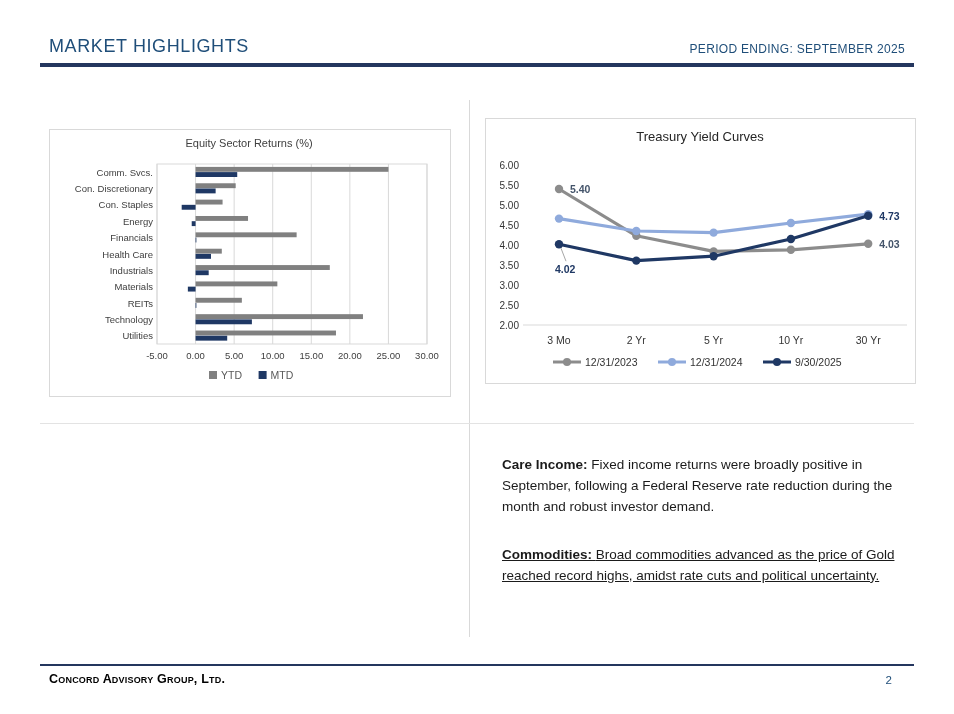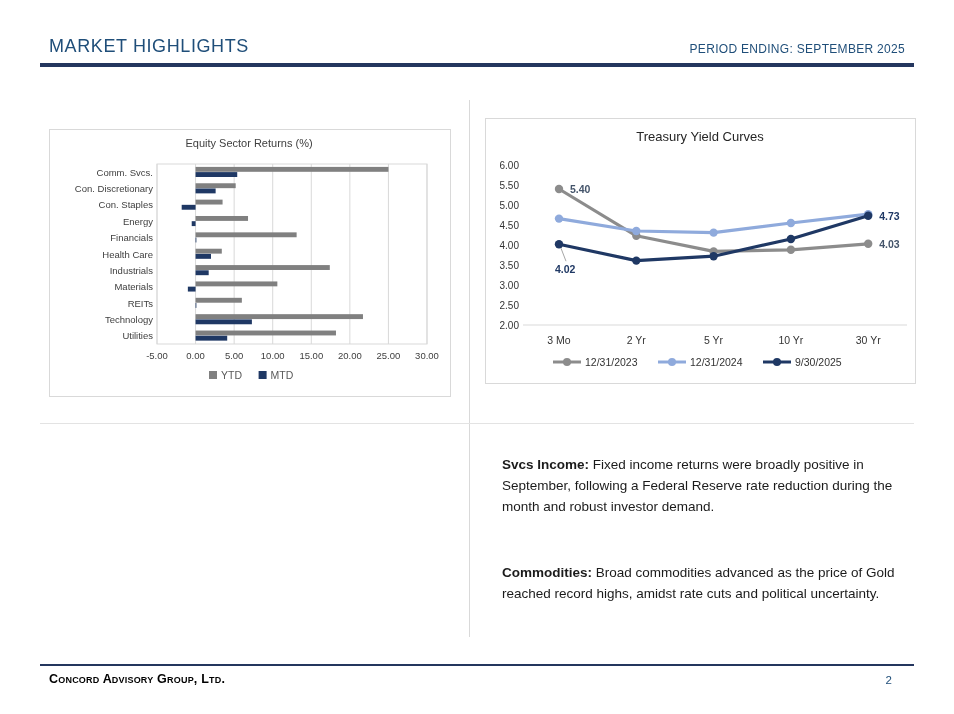--- a/index.html
+++ b/index.html
@@ -18,21 +18,21 @@
   svg text{font-family:"Liberation Sans",sans-serif;}
   
   .div-v{position:absolute;left:469px;top:100px;width:1px;height:537px;background:#D9D9D9;}
   .div-h{position:absolute;left:40px;top:423px;width:874px;height:1px;background:#E3E3E3;}
   
   .sect{position:absolute;font-size:13.5px;line-height:21px;color:#1b1b1b;}
   .sect b{font-weight:700;}
   .sect.us{left:40px;top:430px;width:398px;}
   .sect.nonus{left:40px;top:556px;width:398px;}
   .sect.fi{left:502px;top:440px;width:405px;}
-  .sect.cm{left:502px;top:548px;width:405px;}
+  .sect.cm{left:502px;top:530px;width:405px;text-decoration:underline;}
   
   .rule-bot{position:absolute;left:40px;top:664px;width:874px;height:2px;background:#24365E;}
   .ftr-co{position:absolute;left:49px;top:672px;font-size:12.5px;font-weight:700;
           font-variant:small-caps;color:#000000;letter-spacing:.2px;}
   .ftr-pg{position:absolute;right:62px;top:674px;font-size:11.5px;color:#1F4E79;}
 </style>
 </head>
 <body>
 
 <div class="page">
@@ -152,21 +152,21 @@
         <circle cx="291" cy="243" r="4" fill="#1F3864"></circle>
         <text x="309" y="247" font-size="10.5" fill="#333333">9/30/2025</text>
       </svg>
   </div>
 
   <div class="div-v"></div>
   <div class="div-h"></div>
 
 
 
-  <p class="sect fi"><b>Svcs Income:</b> <span>Fixed income returns were broadly positive in September, following a Federal Reserve rate reduction during the month and robust investor demand.</span></p>
+  <p class="sect fi"><b>Care Income:</b> <span>Fixed income returns were broadly positive in September, following a Federal Reserve rate reduction during the month and robust investor demand.</span></p>
 
   <p class="sect cm"><b>Commodities:</b> <span>Broad commodities advanced as the price of Gold reached record highs, amidst rate cuts and political uncertainty.</span></p>
 
   <div class="rule-bot"></div>
   <div class="ftr-co">Concord Advisory Group, Ltd.</div>
   <div class="ftr-pg">2</div>
 
 </div>
 
 </body></html>

